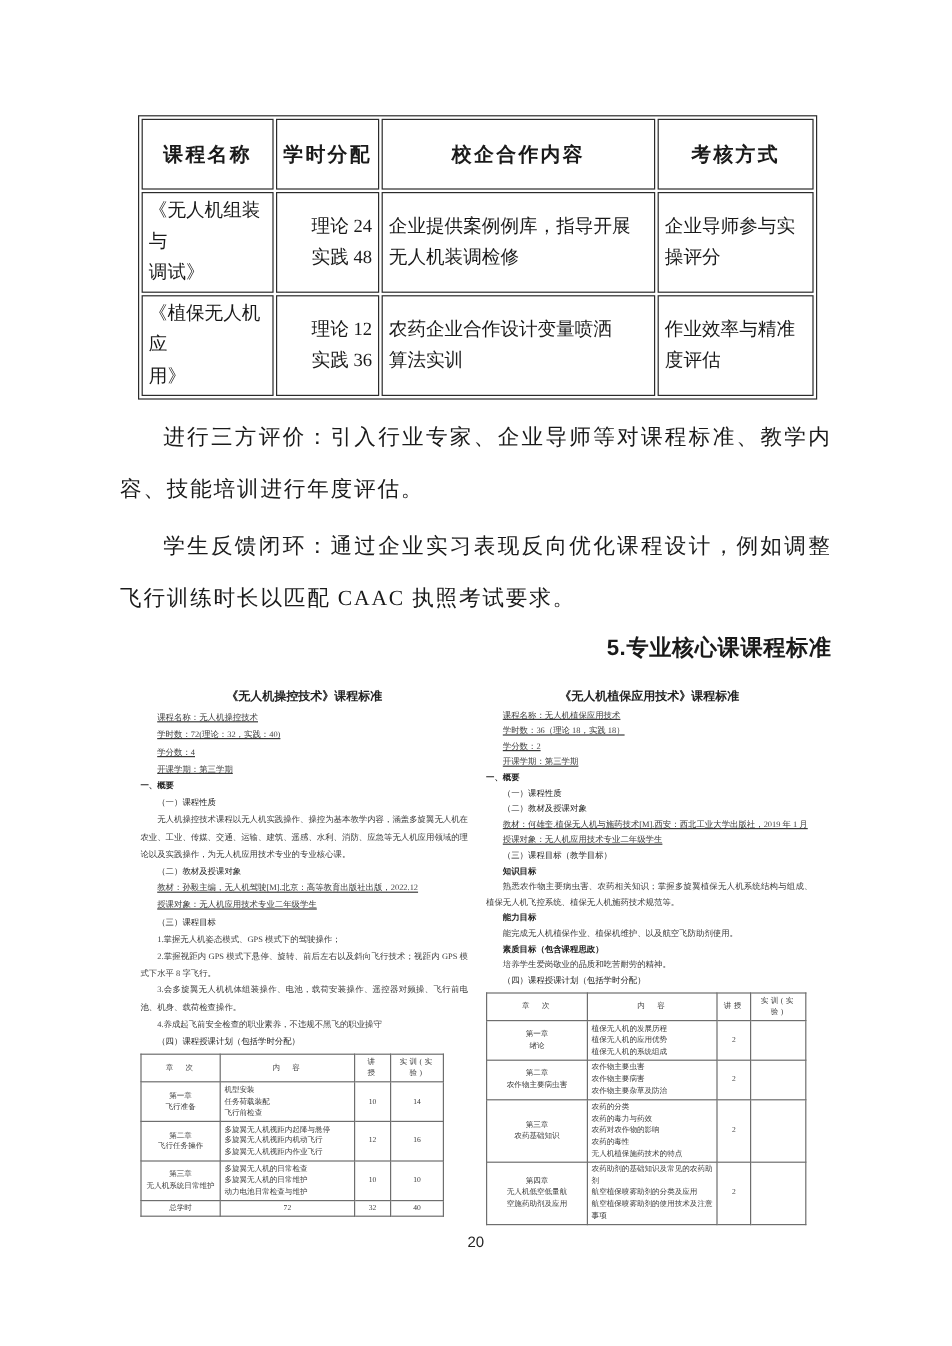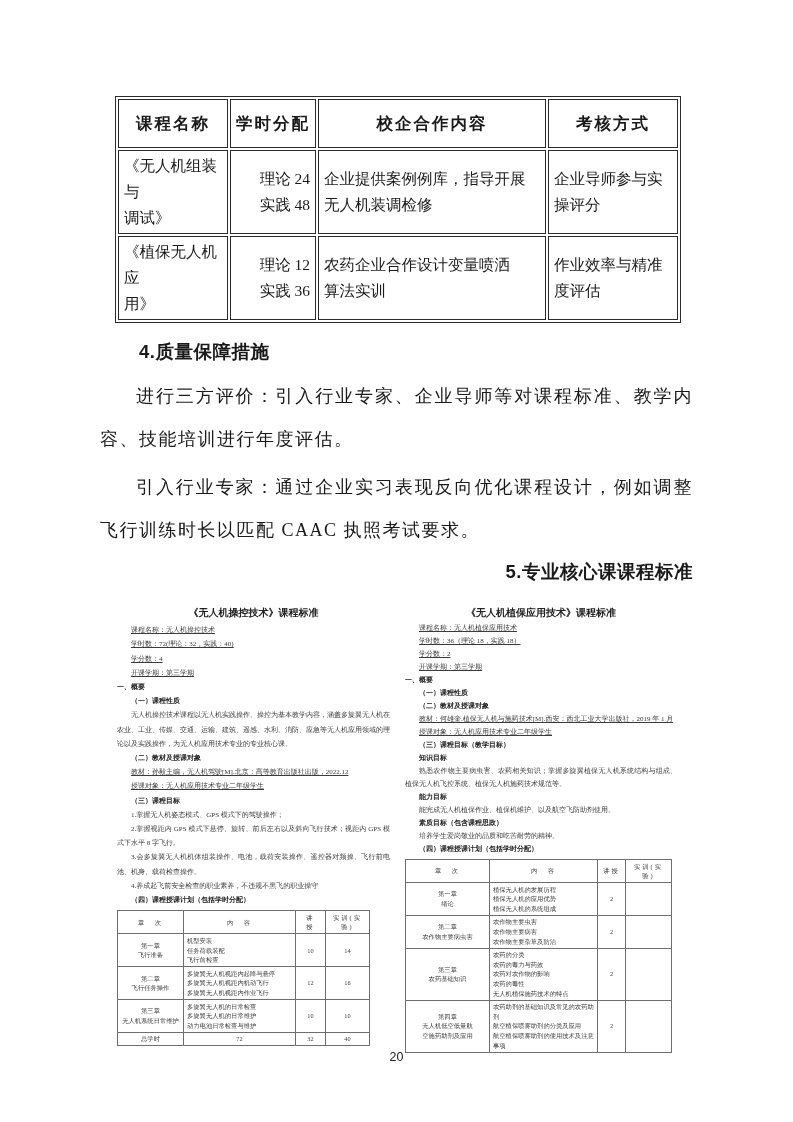--- a/index.html
+++ b/index.html
@@ -28,21 +28,21 @@
     font-size: 15.5px;
     line-height: 26px;
     padding: 2px 5px;
     vertical-align: middle;
     white-space: pre-line;
   }
   table.main-table th {
     font-weight: bold;
     font-size: 16.5px;
     text-align: center;
-    height: 49px;
+    height: 59px;
     letter-spacing: 2px;
   }
   table.main-table td { height: 56px; }
   .col-name  { width: 110px; }
   .col-hours { width: 86px; }
   .col-coop  { width: 228px; }
   .col-assess{ width: 130px; }
   td.c-hours { text-align: right; margin-left: 48px; }
 
   
@@ -82,21 +82,21 @@
   .minidoc.right { width: 278px; line-height: 13px; padding-left: 6px; }
   .md-title {
     font-weight: bold;
     text-align: center;
     font-size: 10px;
     color: #222;
     margin-bottom: 3px;
   }
   .md-info { padding-left: 14px; text-decoration: underline; }
   .md-h1 { font-weight: bold; color: #222; }
-  .md-h2 { font-weight: bold; color: #222; padding-left: 14px; }
+  .md-h2 { font-weight: normal; color: #222; padding-left: 14px; }
   .md-p  { text-indent: 2em; text-align: justify; }
   .md-sub { font-weight: bold; color: #222; padding-left: 14px; }
 
   table.mini-table {
     border-collapse: collapse;
     margin-top: 3px;
     table-layout: fixed;
     font-size: 6.3px;
     line-height: 9.6px;
     color: #3b3b3b;
@@ -121,21 +121,21 @@
   .mini-table.lt .c3 { width: 30px; }
   .mini-table.lt .c4 { width: 44px; }
   .mini-table.rt { width: 266px; }
   .mini-table.rt .c1 { width: 84px; }
   .mini-table.rt .c2 { width: 108px; }
   .mini-table.rt .c3 { width: 28px; }
   .mini-table.rt .c4 { width: 46px; }
 
   .page-number {
     position: absolute;
-    top: 1050px;
+    top: 1028px;
     left: 0; right: 0;
     text-align: center;
     font-family: "Liberation Sans", "DejaVu Sans", sans-serif;
     font-size: 12.5px;
     color: #222;
   }
 </style>
 </head>
 <body>
 
@@ -171,23 +171,22 @@
       <td class="c-hours">理论 12
 实践 36</td>
       <td>农药企业合作设计变量喷洒
 算法实训</td>
       <td>作业效率与精准
 度评估</td>
     </tr>
   </tbody>
     </table>
 
-  <div class="sec-heading h4">4.质量保障措施</div>
   <div class="body-para p1">进行三方评价：引入行业专家、企业导师等对课程标准、教学内容、技能培训进行年度评估。</div>
-  <div class="body-para">引入行业专家：通过企业实习表现反向优化课程设计，例如调整飞行训练时长以匹配 CAAC 执照考试要求。</div>
+  <div class="body-para">学生反馈闭环：通过企业实习表现反向优化课程设计，例如调整飞行训练时长以匹配 CAAC 执照考试要求。</div>
 
   <div class="sec-heading h5">5.专业核心课课程标准</div>
 
   <div class="docs-row">
 
     <div class="minidoc left">
       <div class="md-title">《无人机操控技术》课程标准</div>
       <div class="md-info">课程名称：无人机操控技术</div>
       <div class="md-info">学时数：72(理论：32，实践：40)</div>
       <div class="md-info">学分数：4</div>

